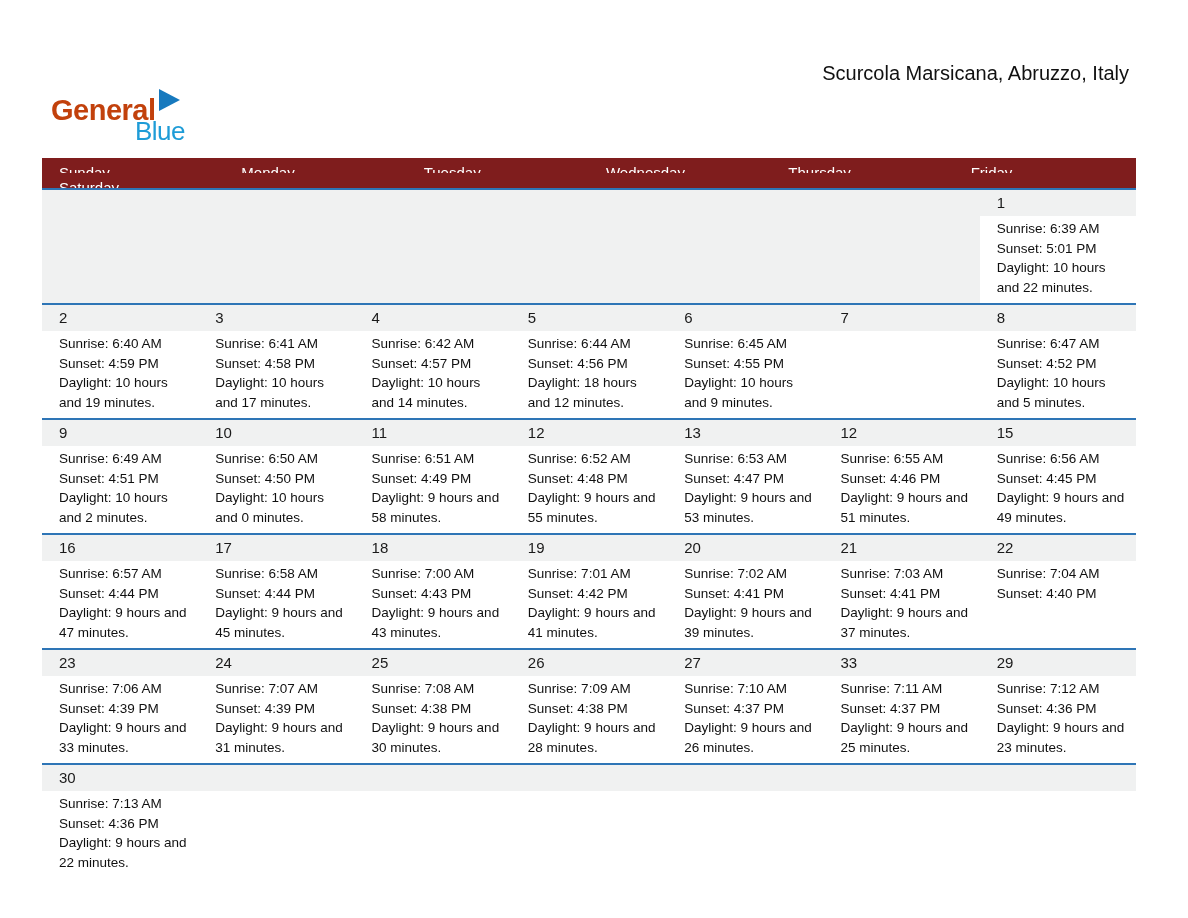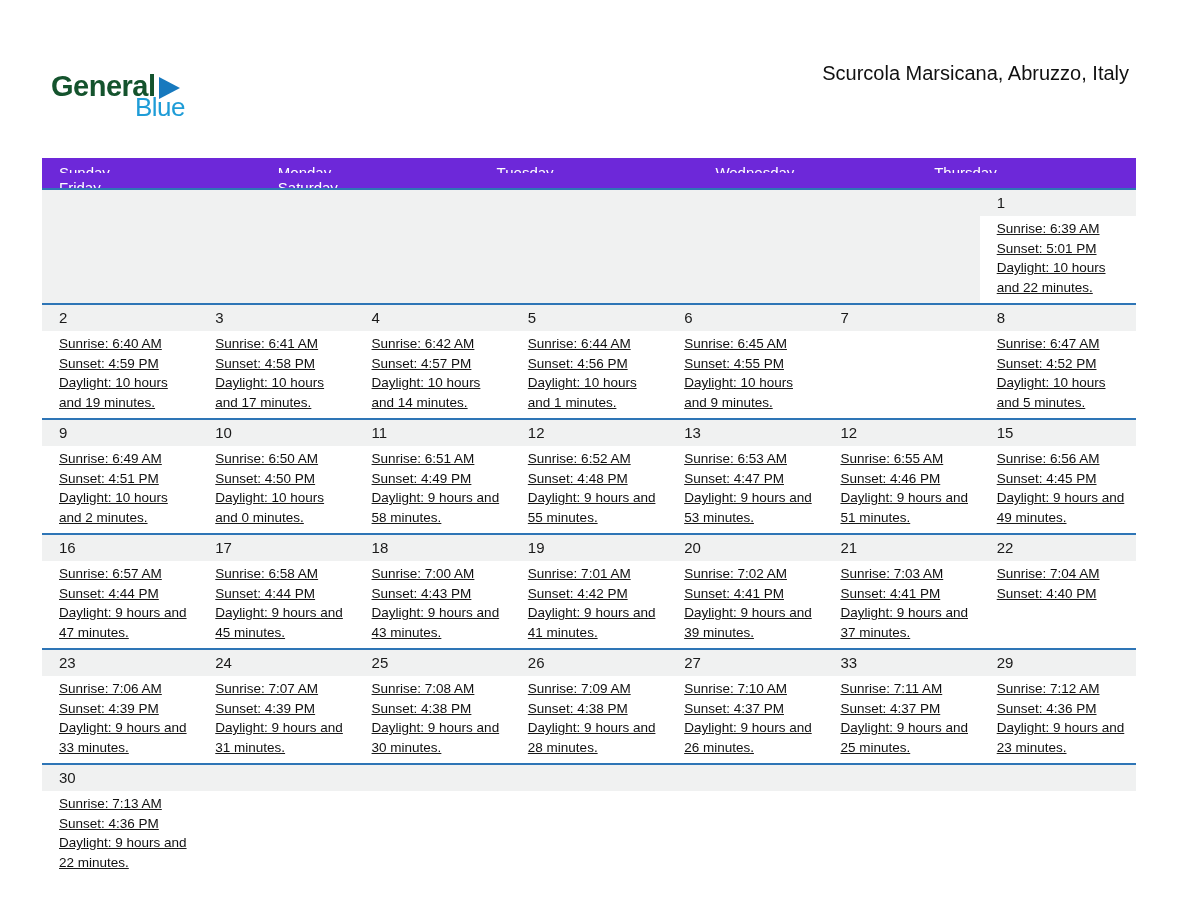--- a/index.html
+++ b/index.html
@@ -13,43 +13,43 @@
     color: #1a1a1a;
     overflow: hidden;
   }
 
   
   .page-header { position: relative; height: 158px; }
 
   .logo { position: absolute; left: 51px; top: 72px; line-height: 1; }
   .logo-top { display: flex; align-items: center; }
   .logo-general {
-    font-size: 29px; font-weight: 700; color: #14532d; letter-spacing: -0.5px;
+    font-size: 29px; font-weight: 700; color: #c2410c; letter-spacing: -0.5px; margin-top: 24px;
   }
   .logo-triangle {
     display: inline-block; width: 0; height: 0; margin-left: 3px; margin-top: 2px;
     border-top: 11px solid transparent;
     border-bottom: 11px solid transparent;
     border-left: 21px solid #1779BE;
   }
   .logo-blue {
     font-size: 26px; font-weight: 400; color: #1E9CD7;
     margin: -7px 0 0 84px; letter-spacing: -0.5px;
   }
 
   .titles { position: absolute; right: 59px; top: 56px; text-align: right; }
   .title { font-size: 41px; font-weight: 400; color: #111111; line-height: 1.15; }
   .subtitle { font-size: 20px; font-weight: 400; color: #111111; margin-top: 6px; }
 
   
   .calendar { margin-left: 42px; width: 1094px; }
 
   .weekday-row {
-    display: grid; grid-template-columns: repeat(5, 1fr);
-    background: #6d28d9; height: 30px;
+    display: grid; grid-template-columns: repeat(6, 1fr);
+    background: #7f1d1d; height: 30px;
   }
   .weekday {
     color: #ffffff; font-size: 15px; line-height: 30px; padding-left: 17px;
     white-space: nowrap; overflow: hidden;
   }
 
   .weeks { border-bottom: 2px solid #2E75B6; }
 
   .week-row {
     display: grid; grid-template-columns: repeat(7, 1fr);
@@ -60,21 +60,21 @@
   }
   .week-row.last { min-height: 165px; }
 
   .cell { box-sizing: border-box; }
   .cell.empty-shaded { background: #F0F1F1; }
 
   .day-number {
     height: 26px; line-height: 26px; padding-left: 17px;
     font-size: 15px; color: #1a1a1a;
   }
-  .cell-body { padding: 3px 8px 6px 17px; text-decoration: underline; }
+  .cell-body { padding: 3px 8px 6px 17px; }
   .cell-line {
     font-size: 13.5px; line-height: 19.5px; color: #101010;
   }
 </style>
 </head>
 <body>
 
 <div class="page">
 
   <div class="page-header">
@@ -140,21 +140,21 @@
               <div class="cell-line">Sunrise: 6:42 AM</div>
               <div class="cell-line">Sunset: 4:57 PM</div>
               <div class="cell-line daylight">Daylight: 10 hours and 14 minutes.</div>
             </div>
           </div>
           <div class="cell">
             <div class="day-number">5</div>
             <div class="cell-body">
               <div class="cell-line">Sunrise: 6:44 AM</div>
               <div class="cell-line">Sunset: 4:56 PM</div>
-              <div class="cell-line daylight">Daylight: 10 hours and 1 minutes.</div>
+              <div class="cell-line daylight">Daylight: 18 hours and 12 minutes.</div>
             </div>
           </div>
           <div class="cell">
             <div class="day-number">6</div>
             <div class="cell-body">
               <div class="cell-line">Sunrise: 6:45 AM</div>
               <div class="cell-line">Sunset: 4:55 PM</div>
               <div class="cell-line daylight">Daylight: 10 hours and 9 minutes.</div>
             </div>
           </div>

